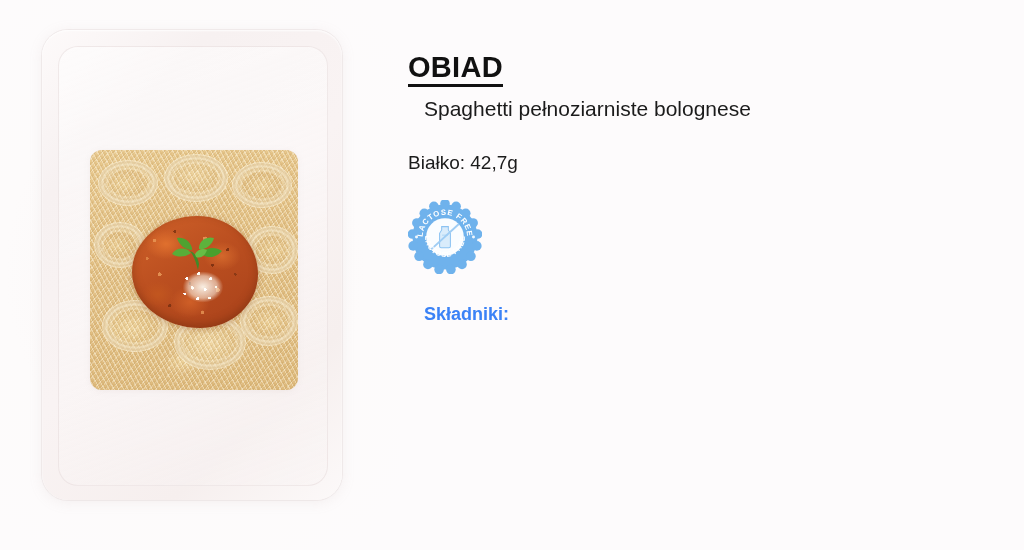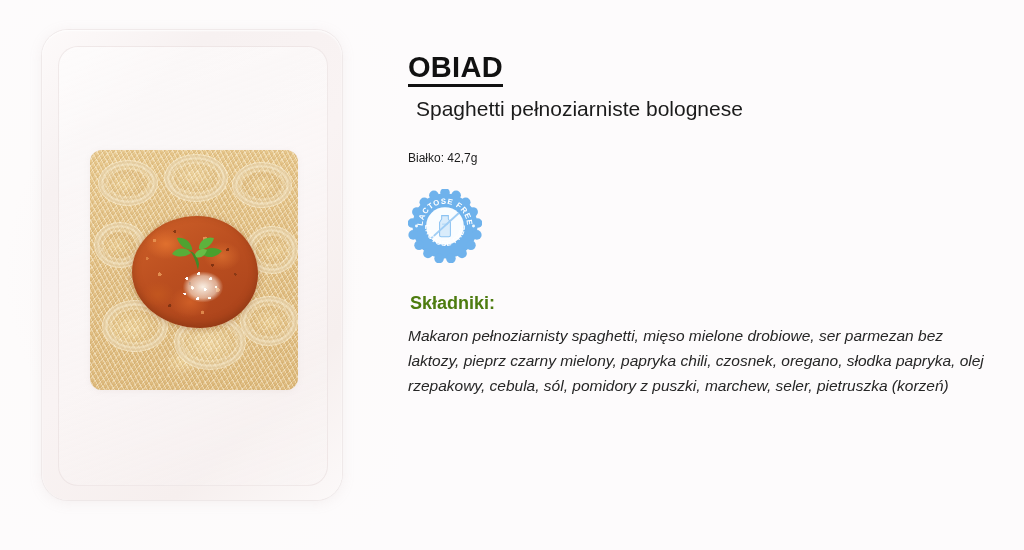--- a/index.html
+++ b/index.html
@@ -207,29 +207,29 @@
     letter-spacing: 0.3px;
     margin: 0;
     display: inline-block;
     border-bottom: 3px solid #111111;
     padding-bottom: 1px;
     line-height: 1.06;
   }
   .dish-subtitle {
     font-size: 21px;
     color: #1b1b1b;
-    margin: 9px 0 0 8px;
+    margin: 9px 0 0 16px;
     font-weight: normal;
     line-height: 1.2;
   }
   .nutrition {
     margin-top: 28px;
   }
   .nutrition-row {
-    font-size: 12px;
+    font-size: 19px;
     color: #1b1b1b;
     line-height: 1.52;
   }
   .badges {
     margin-top: 22px;
     display: flex;
     gap: 10px;
     align-items: center;
   }
 
@@ -241,22 +241,22 @@
     flex: 0 0 74px;
   }
   .seal svg { display: block; }
 
   .ingredients {
     margin-top: 30px;
   }
   .ingredients-heading {
     font-size: 18px;
     font-weight: bold;
-    color: #4d7c0f;
-    margin: 0 0 9px 2px;
+    color: #3b82f6;
+    margin: 0 0 9px 16px;
   }
   .ingredients-body {
     font-size: 15.5px;
     font-style: italic;
     color: #262626;
     line-height: 1.62;
     max-width: 590px;
     margin: 0;
   }
 </style>
@@ -363,17 +363,16 @@
           </text>
           <text font-family="Liberation Sans, sans-serif" font-size="10" font-weight="bold" fill="#ffffff" letter-spacing="0.9">
             <textPath href="#arcBottom" startOffset="50%" text-anchor="middle" side="left">LACTOSE FREE</textPath>
           </text>
         </svg>
       </div>
     </div>
 
     <div class="ingredients">
       <div class="ingredients-heading">Składniki:</div>
-      <p class="ingredients-body">Makaron pełnoziarnisty spaghetti, mięso mielone drobiowe, ser parmezan bez laktozy, pieprz czarny mielony, papryka chili, czosnek, oregano, słodka papryka, olej rzepakowy, cebula, sól, pomidory z puszki, marchew, seler, pietruszka (korzeń)</p>
     </div>
 
   </div>
 </div>
 
 </body></html>

